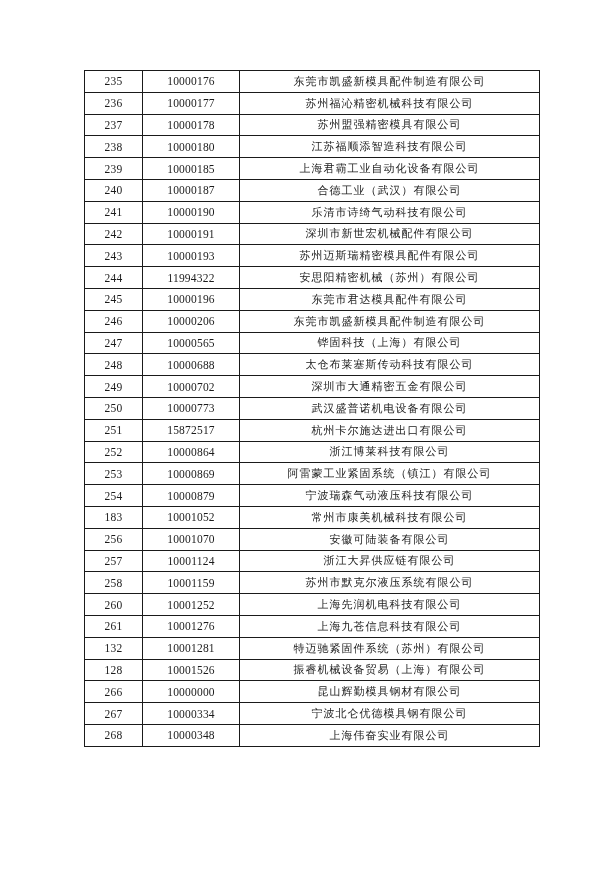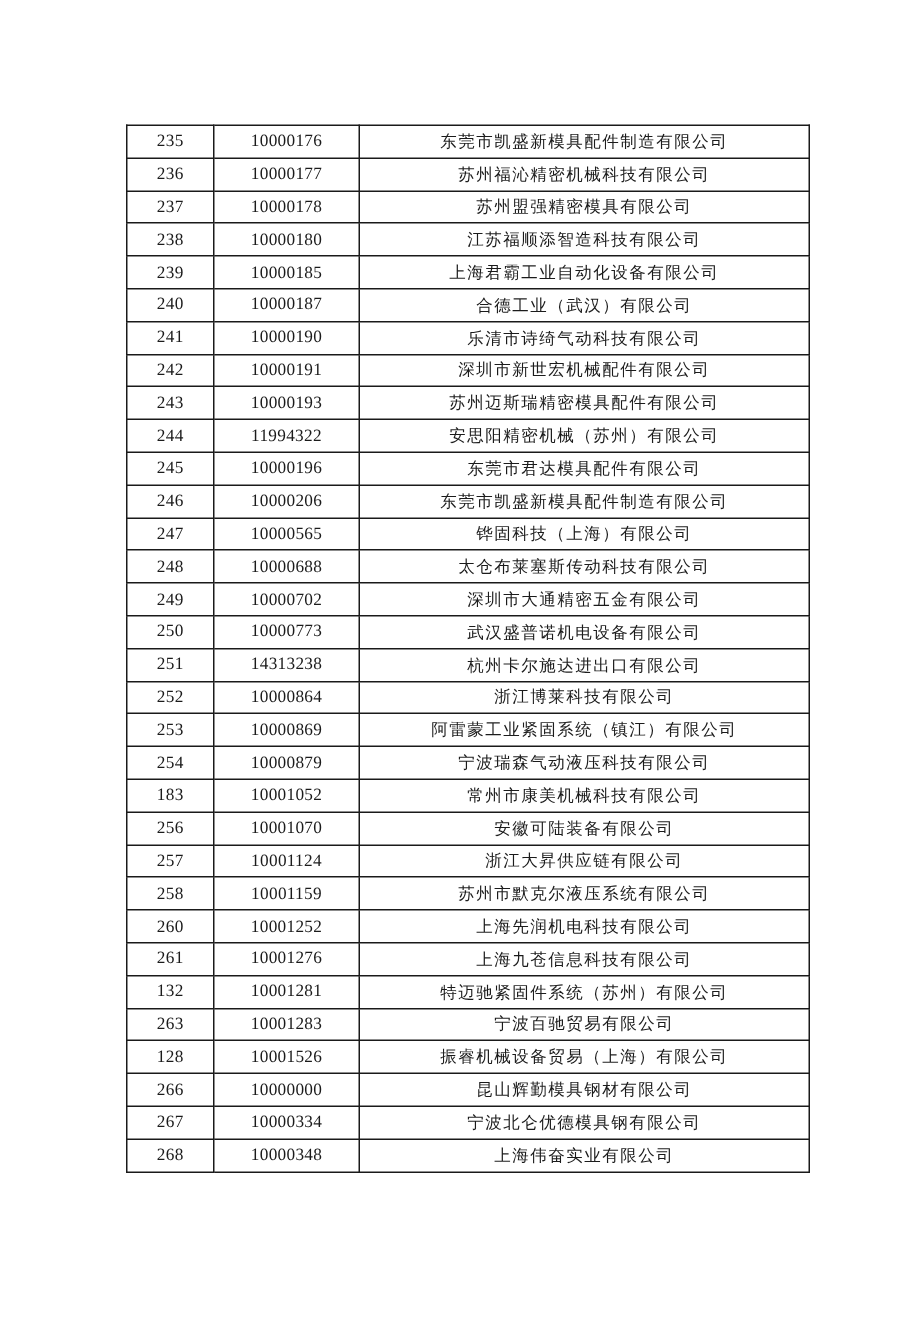--- a/index.html
+++ b/index.html
@@ -11,21 +11,21 @@
     position: relative;
     width: 614px;
     height: 888px;
     background: #ffffff;
     font-family: "Liberation Serif", "DejaVu Serif", serif;
     overflow: hidden;
   }
   table.company-table {
     position: absolute;
     left: 84px;
-    top: 83px;
+    top: 70px;
     width: 455px;
     border-collapse: collapse;
     table-layout: fixed;
   }
   table.company-table td {
     border: 1px solid #1a1a1a;
     text-align: center;
     vertical-align: middle;
     padding: 0;
     height: 20.8px;
@@ -129,21 +129,21 @@
           <td>10000702</td>
           <td class="company">深圳市大通精密五金有限公司</td>
         </tr>
         <tr>
           <td>250</td>
           <td>10000773</td>
           <td class="company">武汉盛普诺机电设备有限公司</td>
         </tr>
         <tr>
           <td>251</td>
-          <td>14313238</td>
+          <td>15872517</td>
           <td class="company">杭州卡尔施达进出口有限公司</td>
         </tr>
         <tr>
           <td>252</td>
           <td>10000864</td>
           <td class="company">浙江博莱科技有限公司</td>
         </tr>
         <tr>
           <td>253</td>
           <td>10000869</td>
@@ -181,25 +181,20 @@
         </tr>
         <tr>
           <td>261</td>
           <td>10001276</td>
           <td class="company">上海九苍信息科技有限公司</td>
         </tr>
         <tr>
           <td>132</td>
           <td>10001281</td>
           <td class="company">特迈驰紧固件系统（苏州）有限公司</td>
-        </tr>
-        <tr>
-          <td>263</td>
-          <td>10001283</td>
-          <td class="company">宁波百驰贸易有限公司</td>
         </tr>
         <tr>
           <td>128</td>
           <td>10001526</td>
           <td class="company">振睿机械设备贸易（上海）有限公司</td>
         </tr>
         <tr>
           <td>266</td>
           <td>10000000</td>
           <td class="company">昆山辉勤模具钢材有限公司</td>

